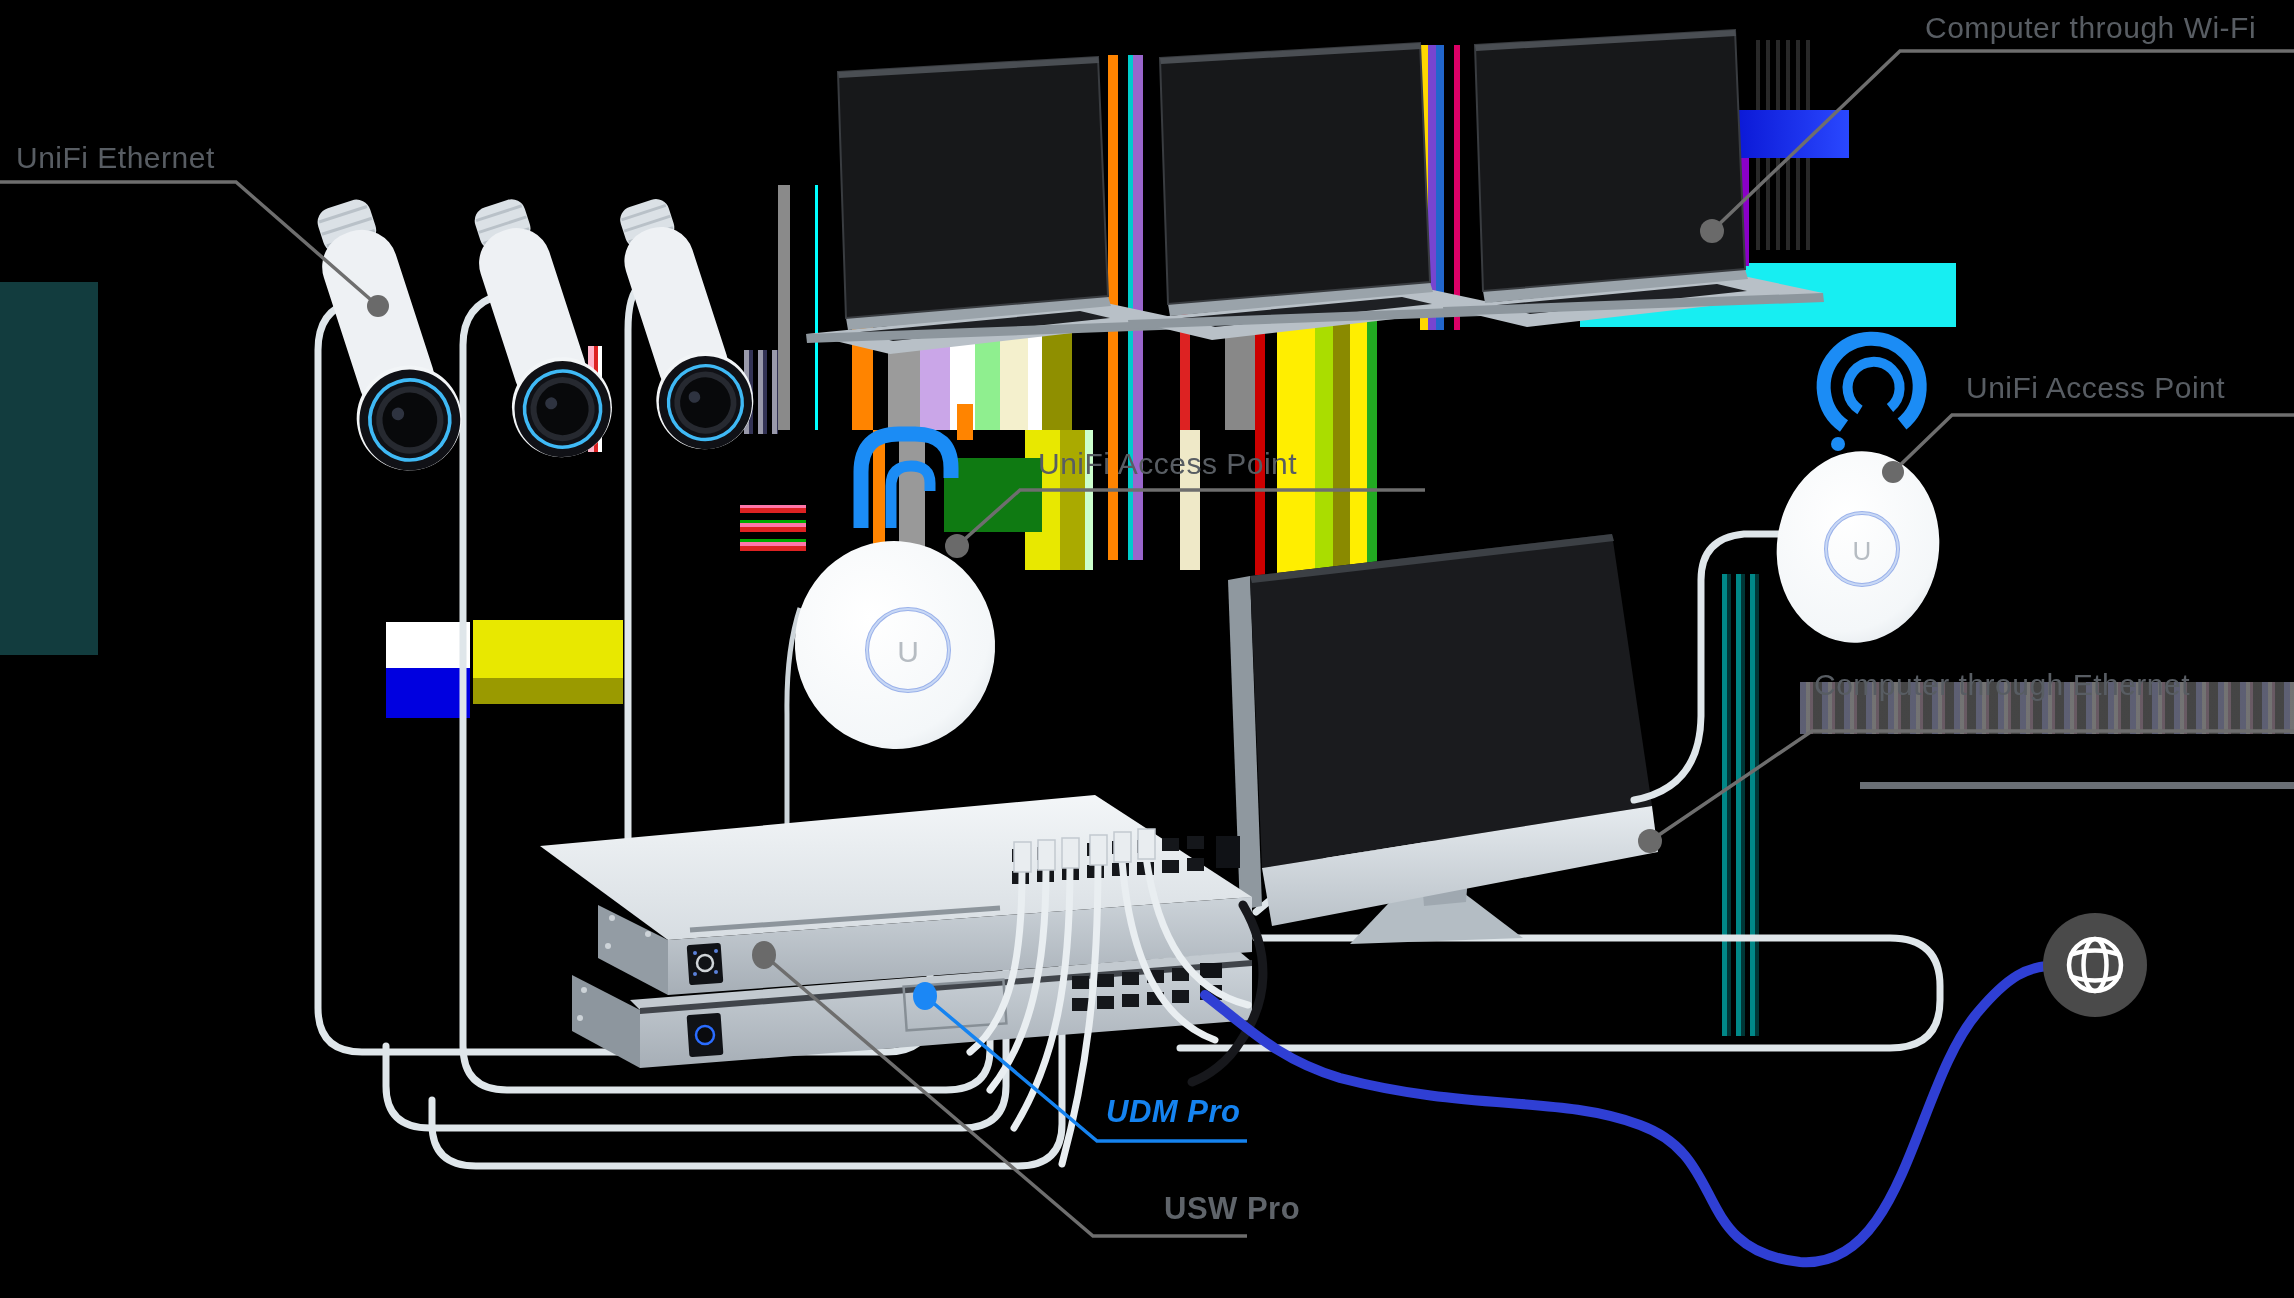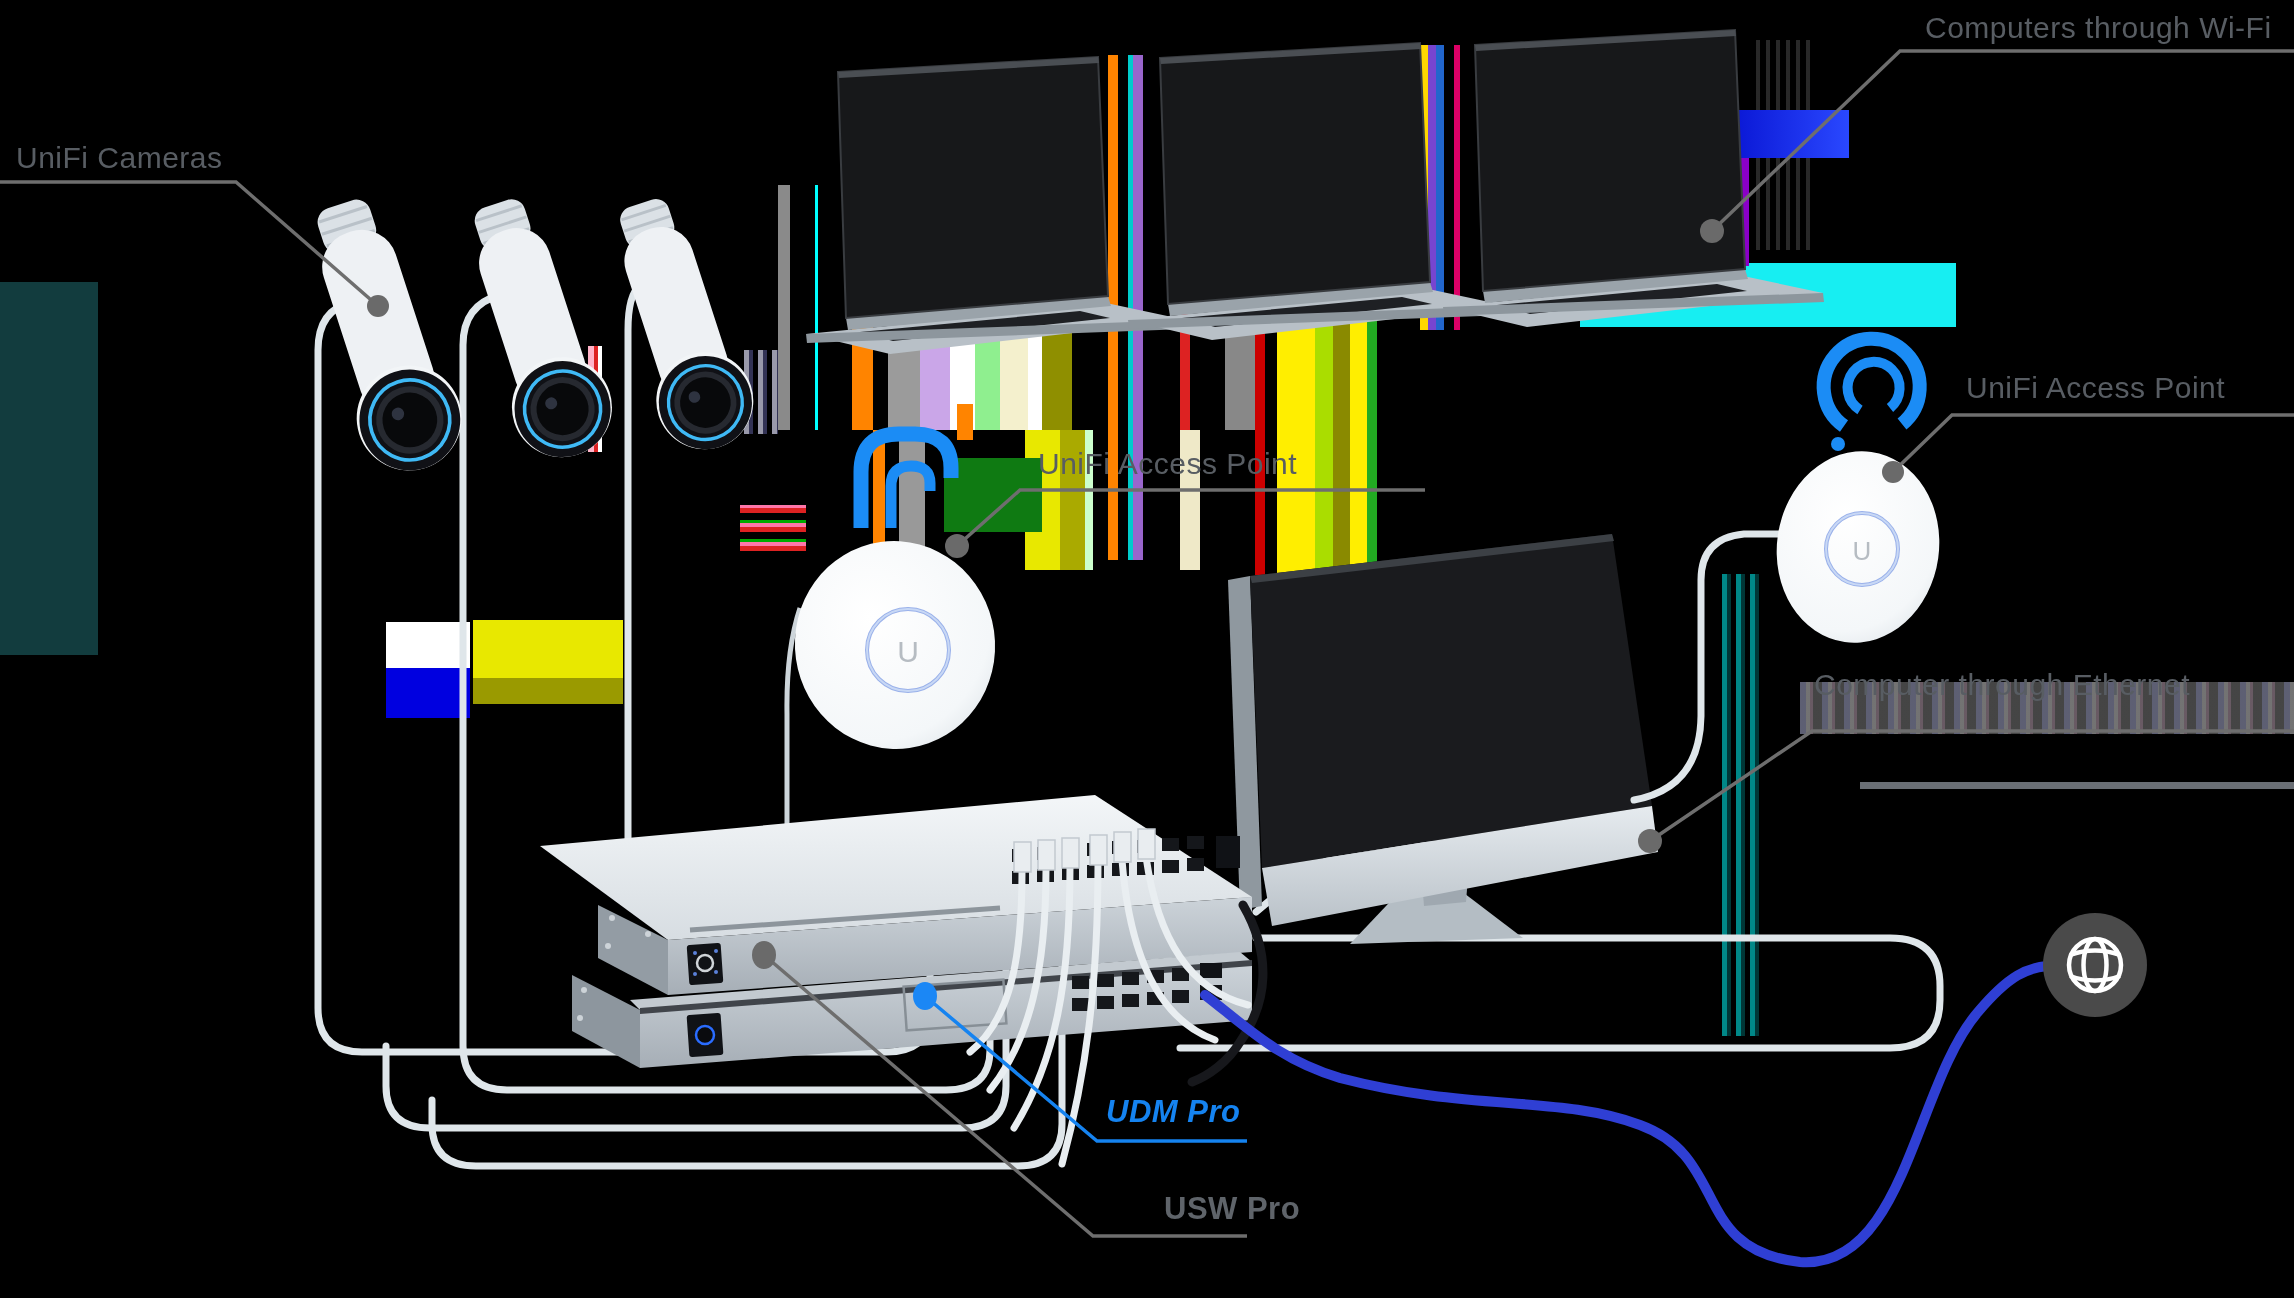--- a/index.html
+++ b/index.html
@@ -262,20 +262,20 @@
       <circle cx="378" cy="306" r="11"></circle>
       <circle cx="1712" cy="231" r="12"></circle>
       <circle cx="957" cy="546" r="12"></circle>
       <circle cx="1893" cy="472" r="11"></circle>
       <circle cx="1650" cy="841" r="12"></circle>
       <ellipse cx="764" cy="955" rx="12" ry="14"></ellipse>
       <ellipse cx="925" cy="996" rx="12" ry="14" fill="#1b87f5"></ellipse>
     </g>
   </svg>
 
-  <div class="lbl" id="lbl-cameras" style="left:16px;top:141px;">UniFi Cameras</div>
-  <div class="lbl" id="lbl-wifi" style="left:1925px;top:11px;">Computers through Wi-Fi</div>
+  <div class="lbl" id="lbl-cameras" style="left:16px;top:141px;">UniFi Ethernet</div>
+  <div class="lbl" id="lbl-wifi" style="left:1925px;top:11px;">Computer through Wi-Fi</div>
   <div class="lbl" id="lbl-ap-center" style="left:1038px;top:447px;">UniFi Access Point</div>
   <div class="lbl" id="lbl-ap-right" style="left:1966px;top:371px;">UniFi Access Point</div>
   <div class="lbl" id="lbl-ethernet" style="left:1814px;top:668px;text-align:center;">Computer through Ethernet</div>
   <div class="lbl bold" id="lbl-udm" style="left:1106px;top:1094px;">UDM Pro</div>
   <div class="lbl bold" id="lbl-usw" style="left:1164px;top:1191px;">USW Pro</div>
 </div>
 
 </body></html>

